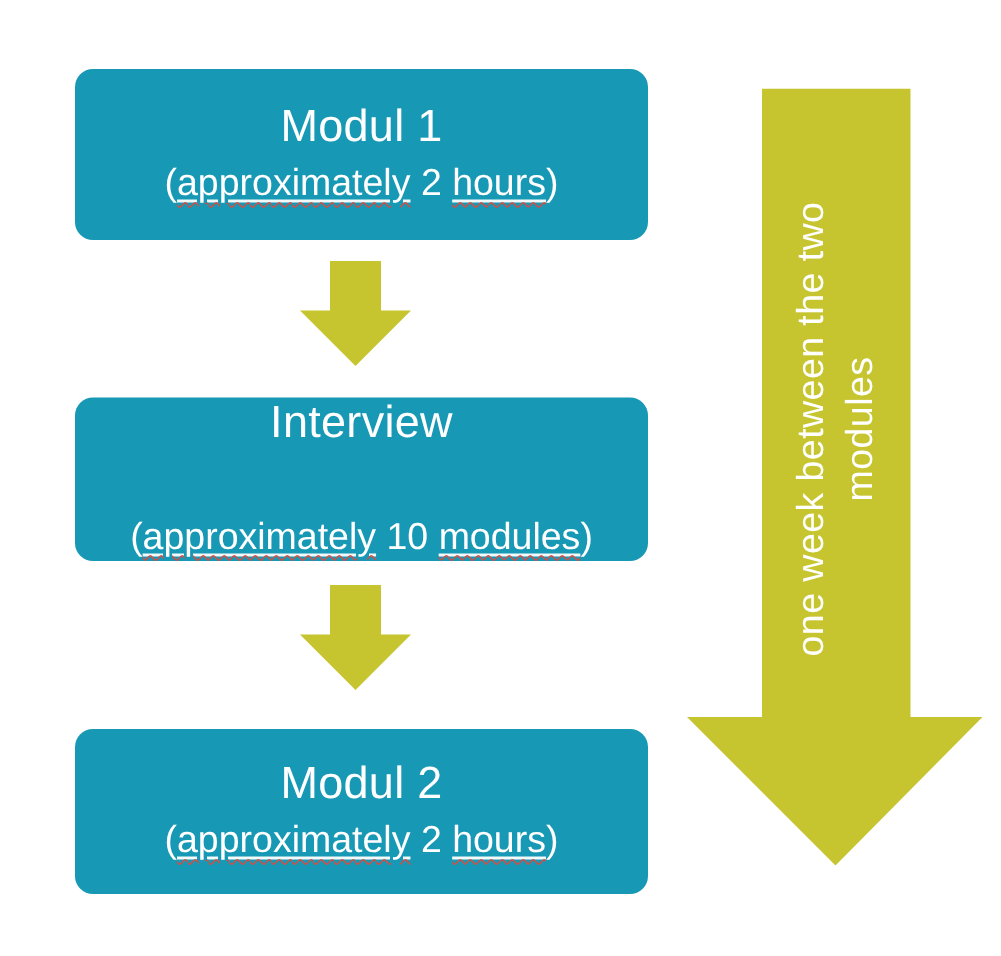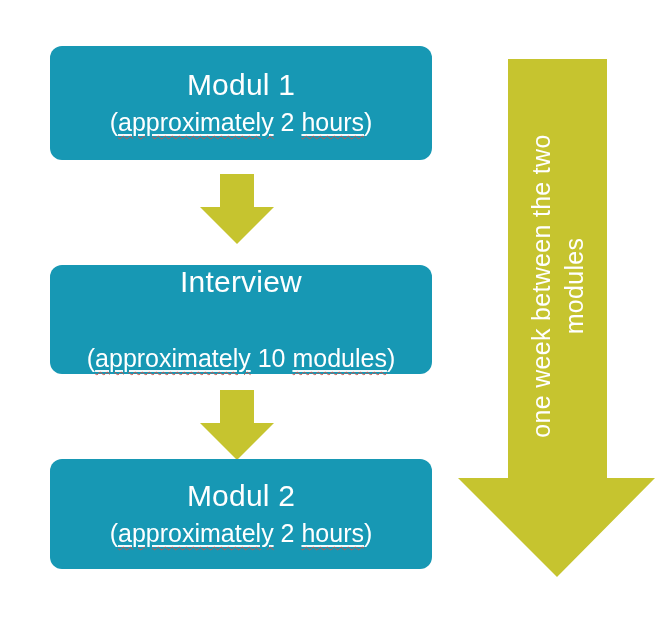--- a/index.html
+++ b/index.html
@@ -19,21 +19,21 @@
     border-radius: 12px;
     display: flex;
     flex-direction: column;
     align-items: center;
     justify-content: center;
     color: var(--text_on_fill);
     text-align: center;
   }
   .box-1 { top: 46px;  height: 114px; }
   .box-2 { top: 265px; height: 109px; gap: 38px; }
-  .box-3 { top: 459px; height: 110px; }
+  .box-3 { top: 486px; height: 110px; }
   .box-title {
     font-size: 30px;
     font-weight: 400;
     line-height: 1.15;
     letter-spacing: 0.2px;
   }
   .box-subtitle {
     font-size: 25px;
     font-weight: 400;
     margin-top: 4px;

